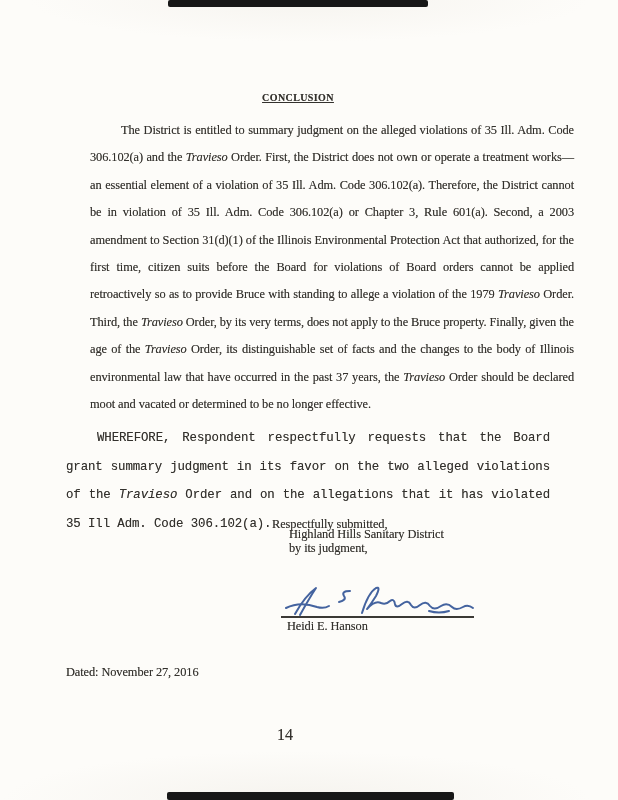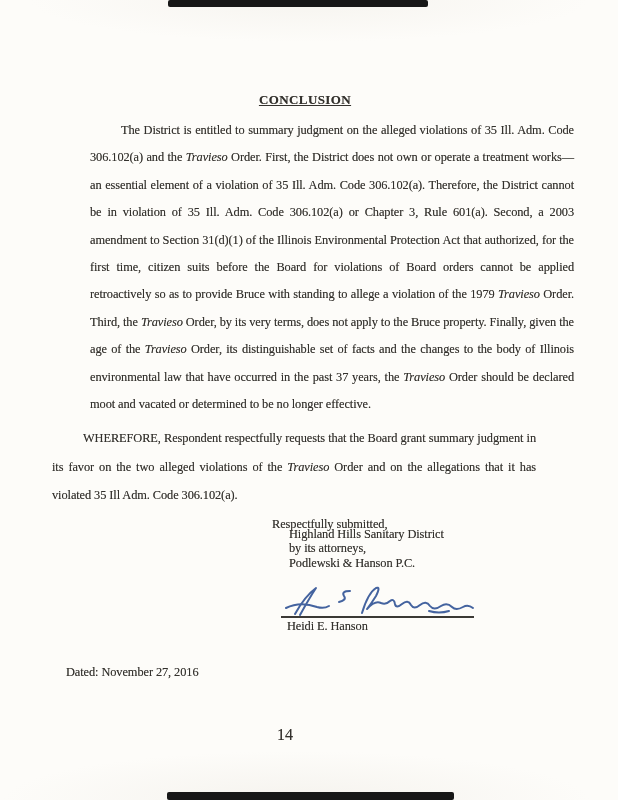--- a/index.html
+++ b/index.html
@@ -32,40 +32,41 @@
     font-size: 12.4px;
     letter-spacing: -0.1px;
     color: #33312d;
     text-shadow: 0 0 0.6px rgba(70,66,60,0.55);
   }
   .continuation {
     left: 68px; top: 62px; width: 484px;
     line-height: 16px;
   }
   .heading {
-    left: 63px; top: 92px; width: 484px;
+    left: 56px; top: 92px; width: 484px;
     text-align: center;
     font-weight: bold;
-    font-size: 13px;
+    font-size: 10px;
     letter-spacing: 0.4px;
     text-decoration: underline;
     margin: 0;
   }
   .para {
     text-align: justify;
     text-indent: 31px;
   }
   .para-1 {
     left: 66px; top: 117px; width: 484px;
     line-height: 27.4px;
     margin-left: 24px;
   }
   .para-2 {
-    left: 52px; top: 424px; width: 484px;
+    left: 66px; top: 424px; width: 484px;
     line-height: 28.6px;
+    font-family: Liberation Mono, monospace;
   }
   .salutation { left: 272px; top: 517px; width: 260px; }
   .org-block {
     left: 289px; top: 527px; width: 260px;
     line-height: 14.4px;
   }
   .signature-svg {
     position: absolute;
     left: 283px; top: 584px;
     width: 200px; height: 34px;
@@ -95,22 +96,21 @@
   <h1 class="txt heading">CONCLUSION</h1>
 
   <div class="txt para para-1"><span>The District is entitled to summary judgment on the alleged violations of 35 Ill. Adm. Code 306.102(a) and the </span><span style="font-style: italic;">Travieso</span><span> Order.  First, the District does not own or operate a treatment works—an essential element of a violation of 35 Ill. Adm. Code 306.102(a).  Therefore, the District cannot be in violation of 35 Ill. Adm. Code 306.102(a) or Chapter 3, Rule 601(a).  Second, a 2003 amendment to Section 31(d)(1) of the Illinois Environmental Protection Act that authorized, for the first time, citizen suits before the Board for violations of Board orders cannot be applied retroactively so as to provide Bruce with standing to allege a violation of the 1979 </span><span style="font-style: italic;">Travieso</span><span> Order.  Third, the </span><span style="font-style: italic;">Travieso</span><span> Order, by its very terms, does not apply to the Bruce property.  Finally, given the age of the </span><span style="font-style: italic;">Travieso</span><span> Order, its distinguishable set of facts and the changes to the body of Illinois environmental law that have occurred in the past 37 years, the </span><span style="font-style: italic;">Travieso</span><span> Order should be declared moot and vacated or determined to be no longer effective.</span></div>
 
   <div class="txt para para-2"><span>WHEREFORE, Respondent respectfully requests that the Board grant summary judgment in its favor on the two alleged violations of the </span><span style="font-style: italic;">Travieso</span><span> Order and on the allegations that it has violated 35 Ill Adm. Code 306.102(a).</span></div>
 
   <div class="txt salutation">Respectfully submitted,</div>
 
   <div class="txt org-block">
     <div>Highland Hills Sanitary District</div>
-    <div>by its attorneys,</div>
-    <div>Podlewski &amp; Hanson P.C.</div>
+    <div>by its judgment,</div>
   </div>
 
   <svg class="signature-svg" viewBox="0 0 200 34">
     <g fill="none" stroke="#44639f" stroke-width="2" stroke-linecap="round" stroke-linejoin="round">
       <path d="M12,30 Q22,12 33,4 Q27,13 17,31"></path>
       <path d="M3,24 Q17,17 34,23 Q41,25 46,22"></path>
       <path d="M67,7 Q58,7 61,12 Q64,16 56,18"></path>
       <path d="M79,29 Q85,9 93,4 Q98,2 93,12 Q88,20 84,25 Q92,16 98,19 Q103,21 107,17 Q111,14 112,20 Q113,25 119,20 Q125,15 128,21 Q131,26 137,21 Q143,16 147,22 Q151,27 158,22 Q164,18 169,23 Q173,27 180,23 Q185,20 190,24"></path>
       <path d="M146,27 Q156,30 166,27"></path>
     </g>

